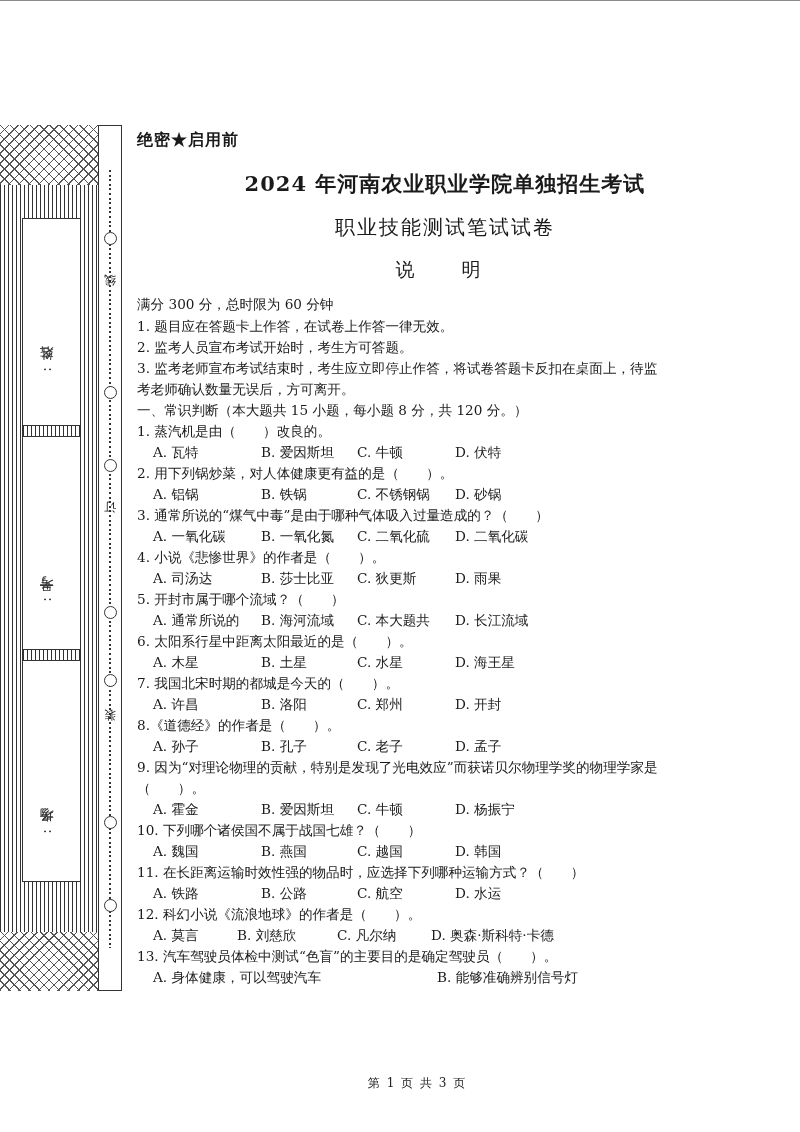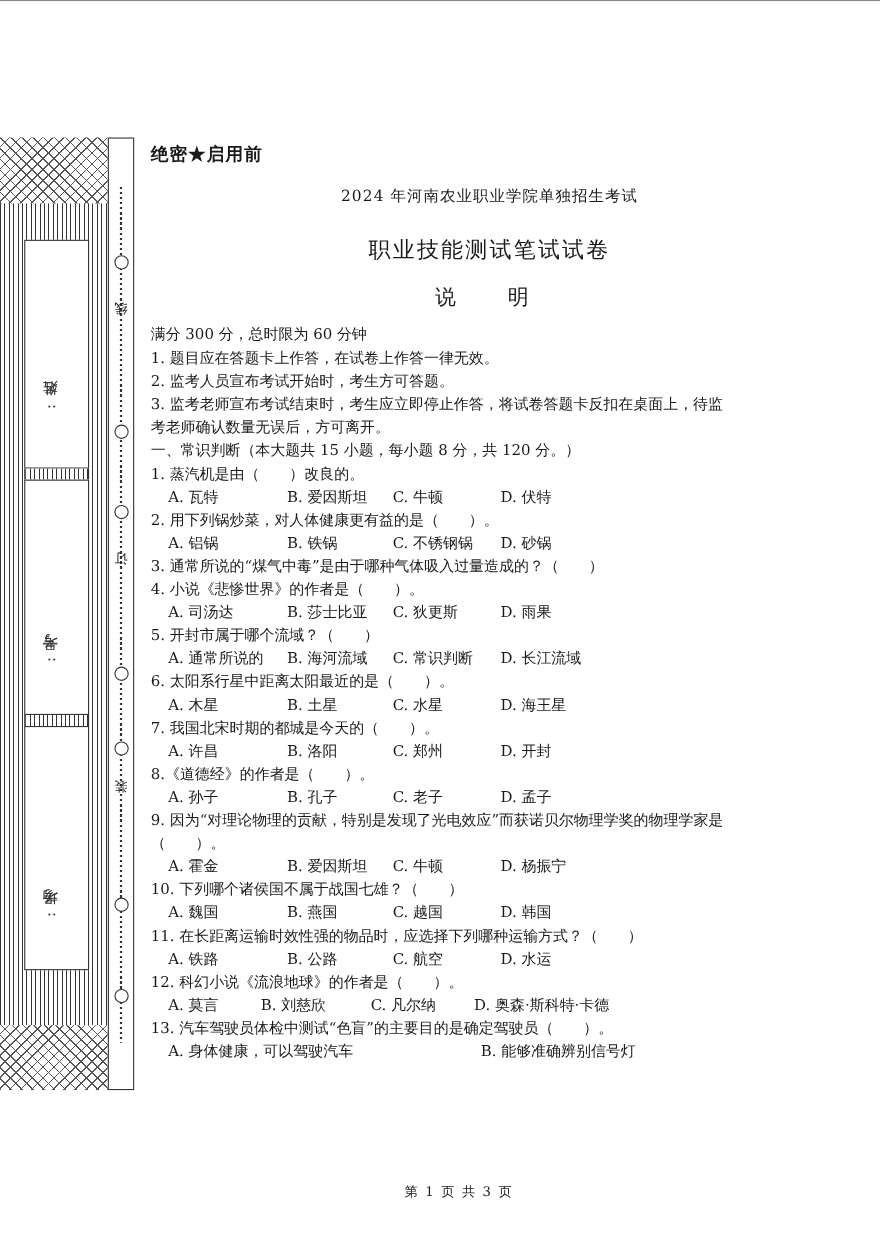--- a/index.html
+++ b/index.html
@@ -48,21 +48,21 @@
   }
   .gap {
     position: absolute; left: 22px; width: 59px; height: 10px; box-sizing: border-box;
     border-left: 1px solid #333; border-right: 1px solid #333;
     background-image: repeating-linear-gradient(90deg, #333 0 1px, transparent 1px 4px); background-color:#fff;
   }
 
   
   .content { position: absolute; left: 137px; top: 130px; width: 620px; }
   .secret { font-size: 16px; font-weight: bold; letter-spacing: 1px; height: 26px; }
-  .title1 { position: absolute; left: 73px; top: 40px; width: 470px; text-align: center; font-size: 14px; font-weight: normal; letter-spacing: 1px; white-space: nowrap; }
+  .title1 { position: absolute; left: 73px; top: 40px; width: 470px; text-align: center; font-size: 21px; font-weight: bold; letter-spacing: 1px; white-space: nowrap; }
   .title2 { position: absolute; left: 0; top: 84px; width: 540px; text-align: center; font-size: 20px; font-weight: normal; letter-spacing: 2px; }
   .title3 { position: absolute; left: 0; top: 127px; width: 540px; text-align: center; font-size: 19px; font-weight: normal; letter-spacing: 14px; }
 
   .body { position: absolute; left: 137px; top: 294px; width: 600px; font-size: 13.6px; }
   .line { height: 21px; line-height: 21px; white-space: nowrap; }
   .line.tall { height: 22px; }
   .q { height: 21px; line-height: 21px; white-space: nowrap; }
   .opts { position: relative; height: 21px; line-height: 21px; white-space: nowrap; }
   .opt { position: absolute; top: 0; }
   .footer { position: absolute; left: 0; width: 799px; top: 1075px; text-align: center; font-size: 12px; word-spacing: 3px; color: #222; margin-left: 17px; }
@@ -129,34 +129,40 @@
 
   <div class="q">2. 用下列锅炒菜，对人体健康更有益的是（　　）。</div>
   <div class="opts">
     <span class="opt" style="left:16px">A. 铝锅</span>
     <span class="opt" style="left:124px">B. 铁锅</span>
     <span class="opt" style="left:220px">C. 不锈钢锅</span>
     <span class="opt" style="left:318px">D. 砂锅</span>
   </div>
 
   <div class="q">3. 通常所说的“煤气中毒”是由于哪种气体吸入过量造成的？（　　）</div>
+  <div class="opts">
+    <span class="opt" style="left:16px">A. 一氧化碳</span>
+    <span class="opt" style="left:124px">B. 一氧化氮</span>
+    <span class="opt" style="left:220px">C. 二氧化硫</span>
+    <span class="opt" style="left:318px">D. 二氧化碳</span>
+  </div>
 
   <div class="q">4. 小说《悲惨世界》的作者是（　　）。</div>
   <div class="opts">
     <span class="opt" style="left:16px">A. 司汤达</span>
     <span class="opt" style="left:124px">B. 莎士比亚</span>
     <span class="opt" style="left:220px">C. 狄更斯</span>
     <span class="opt" style="left:318px">D. 雨果</span>
   </div>
 
   <div class="q">5. 开封市属于哪个流域？（　　）</div>
   <div class="opts">
     <span class="opt" style="left:16px">A. 通常所说的</span>
     <span class="opt" style="left:124px">B. 海河流域</span>
-    <span class="opt" style="left:220px">C. 常识判断</span>
+    <span class="opt" style="left:220px">C. 本大题共</span>
     <span class="opt" style="left:318px">D. 长江流域</span>
   </div>
 
   <div class="q">6. 太阳系行星中距离太阳最近的是（　　）。</div>
   <div class="opts">
     <span class="opt" style="left:16px">A. 木星</span>
     <span class="opt" style="left:124px">B. 土星</span>
     <span class="opt" style="left:220px">C. 水星</span>
     <span class="opt" style="left:318px">D. 海王星</span>
   </div>

